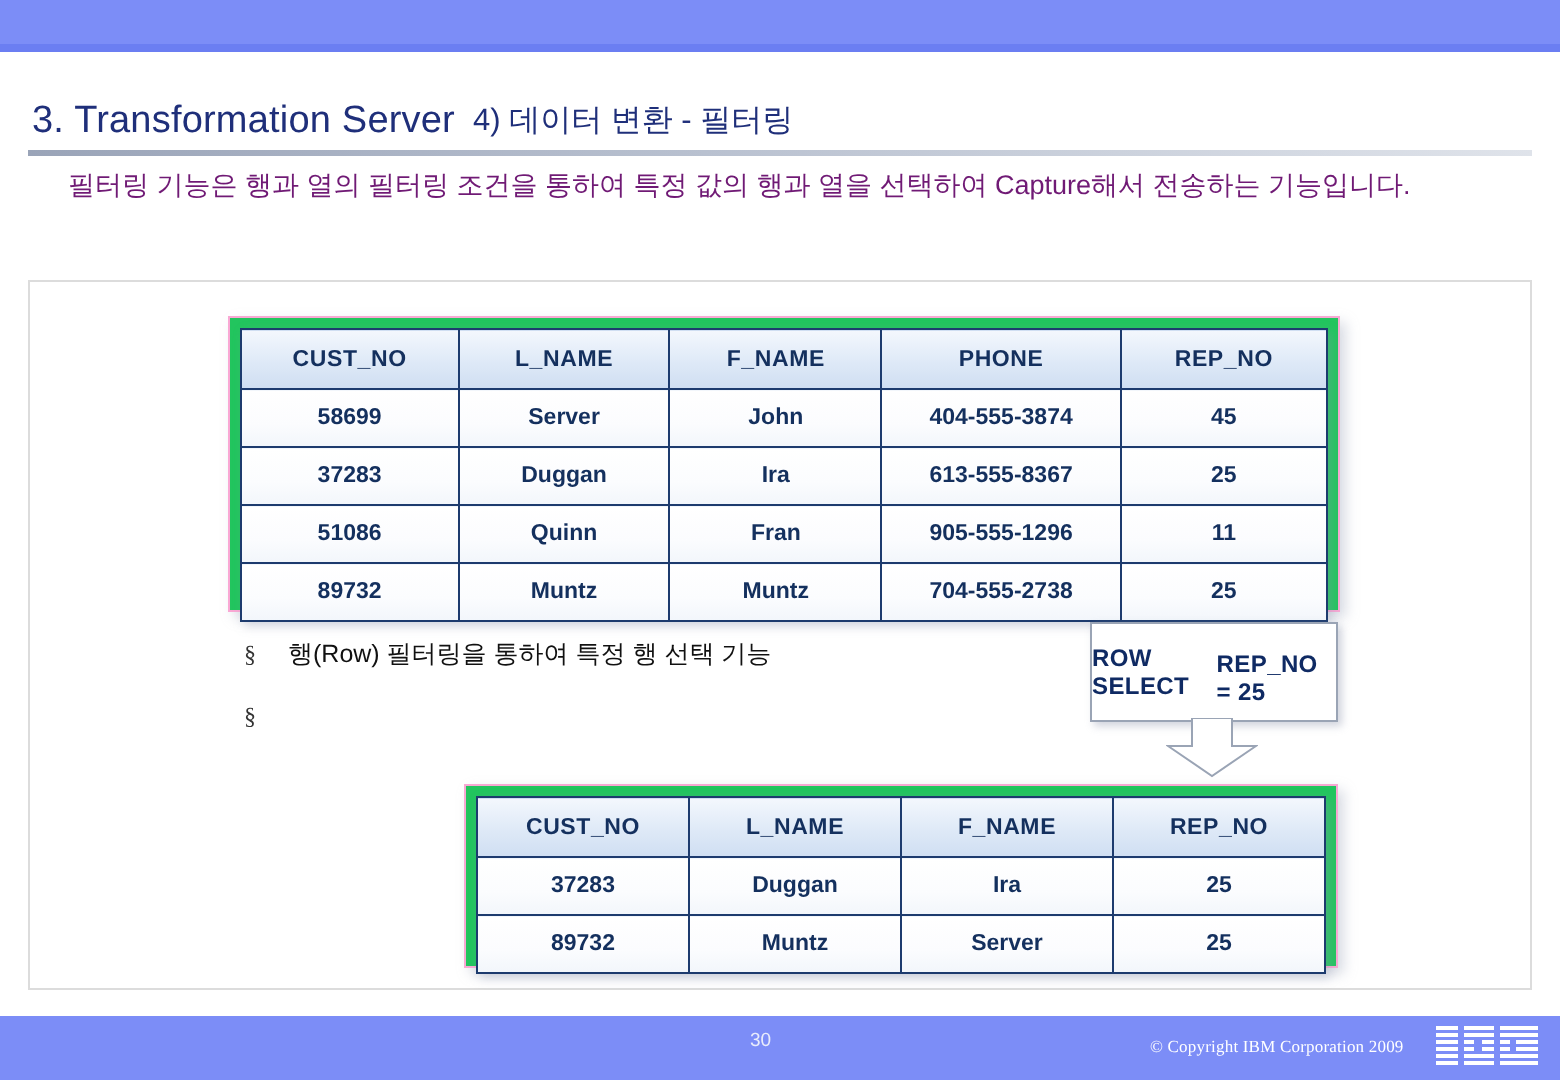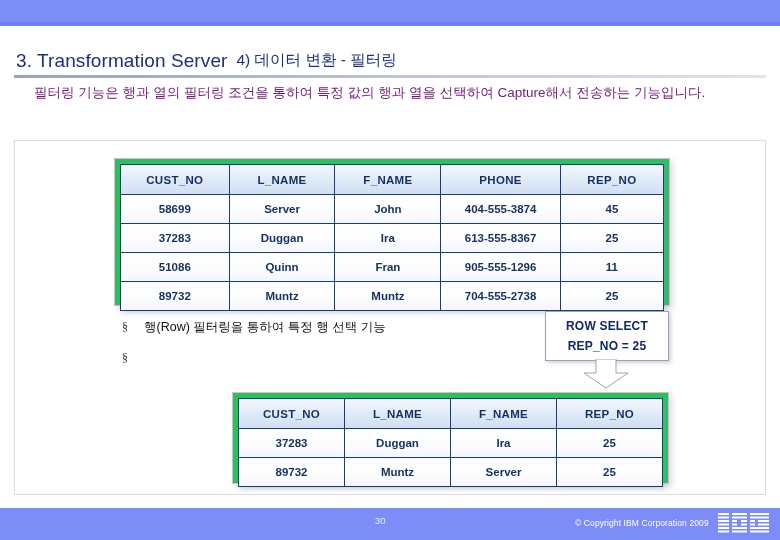--- a/index.html
+++ b/index.html
@@ -70,30 +70,30 @@
   .bullets{position:absolute;left:122px;top:318px;width:420px;}
   .bullet-row{display:flex;align-items:flex-start;margin-bottom:13px;}
   .bullet-mark{width:22px;flex:0 0 22px;color:#333;font-size:12px;line-height:18px;
       font-family:"Liberation Serif","DejaVu Serif",serif;text-align:left;}
   .bullet-text{font-size:12.5px;color:#111;line-height:18px;}
 
   
   .callout{position:absolute;left:545px;top:311px;width:122px;height:48px;
       background:#ffffff;border:1px solid #9aa4b5;
       box-shadow:2px 2px 4px rgba(150,158,180,.45);
-      display:flex;flex-direction:column;align-items:center;justify-content:center;}
+      display:flex;flex-direction:row;align-items:center;justify-content:center;}
   .callout-l1{font-size:12px;font-weight:bold;color:#0f2a63;letter-spacing:.2px;}
   .callout-l2{font-size:12px;font-weight:bold;color:#0f2a63;margin-top:6px;letter-spacing:.2px;}
   .callout-arrow{position:absolute;left:583px;top:359px;width:46px;height:30px;}
 
   
   .footer{position:absolute;left:0;top:508px;width:780px;height:32px;background:#7c8df7;}
   .footer-page{position:absolute;left:375px;top:515px;font-size:9.5px;color:#e9ecfb;}
   .footer-copy{position:absolute;left:575px;top:518px;font-size:8.5px;color:#ffffff;
-      letter-spacing:.1px;white-space:nowrap;}
+      letter-spacing:.1px;white-space:nowrap;font-family:Liberation Serif, serif;}
   .ibm-logo{position:absolute;left:718px;top:513px;width:52px;height:20px;}
 </style>
 </head>
 <body>
 
 <div class="slide">
 
   <div class="topbar"></div>
   <div class="topbar-line"></div>
 

